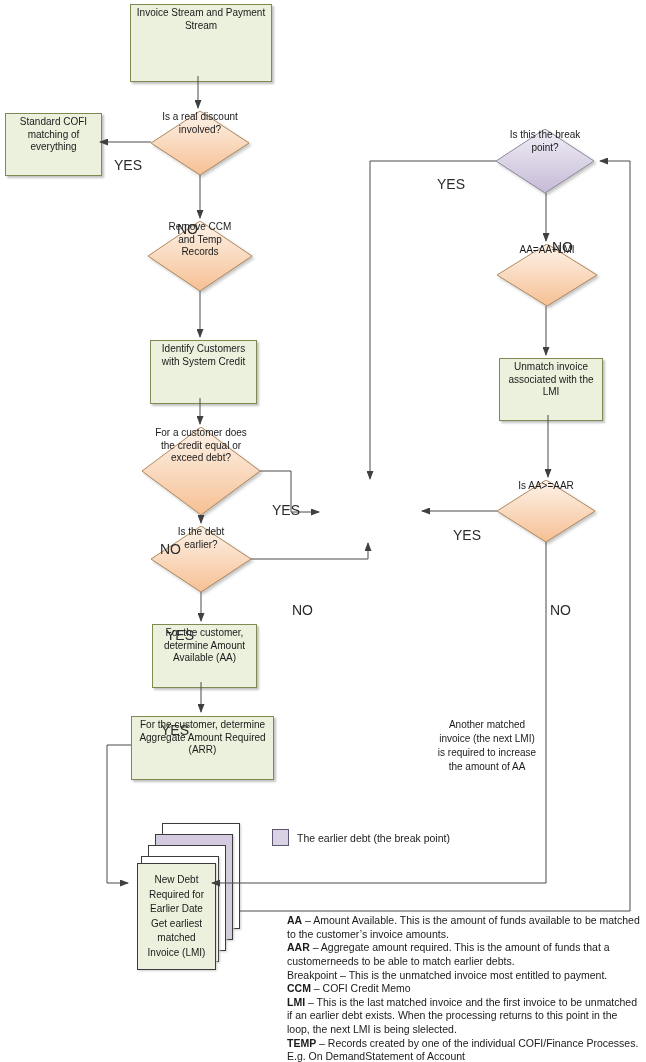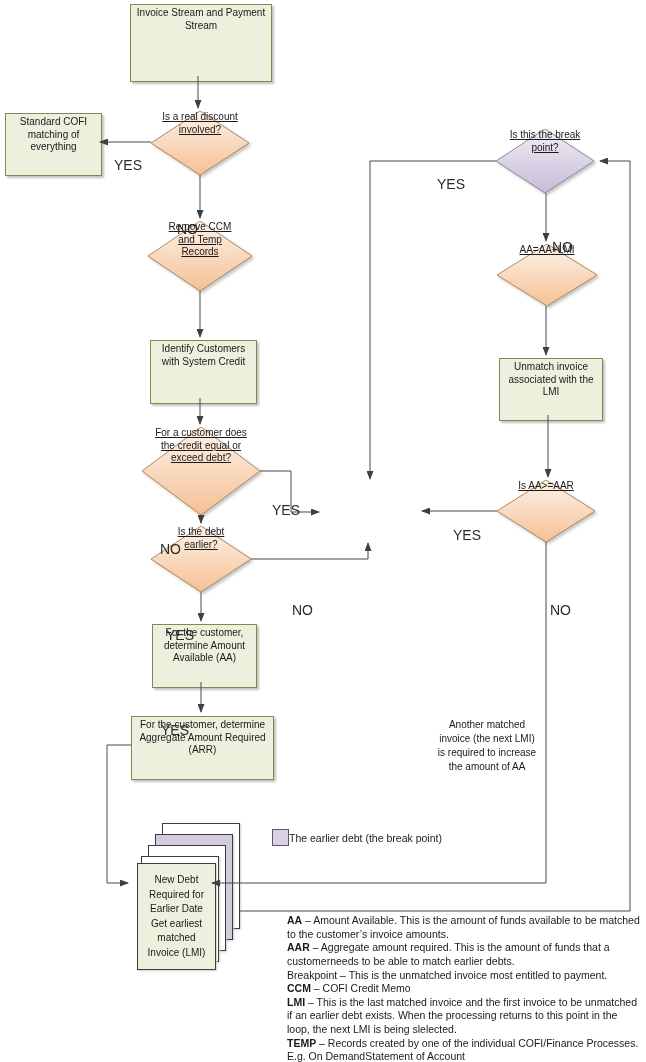--- a/index.html
+++ b/index.html
@@ -6,29 +6,29 @@
   .canvas{position:relative;width:646px;height:1062px;background:#fff;
           font-family:"Liberation Sans",sans-serif;color:#1a1a1a;overflow:hidden;}
   .wires{position:absolute;left:0;top:0;width:646px;height:1062px;z-index:6;pointer-events:none;}
   .node{position:absolute;display:flex;justify-content:center;
         text-align:center;font-size:10px;line-height:1.25;z-index:3;}
   .box{border:1px solid #7d8b52;background:#ebf1dd;box-shadow:2px 2px 2px #c2c2c2;padding:2px;}
   .blue{background:linear-gradient(#eaf1f8,#cddeee);border-color:#6b8cb4;}
   .diamond{background:transparent;z-index:4;}
   .diamond > svg{position:absolute;left:0;top:0;width:100%;height:100%;
                  filter:drop-shadow(2px 2px 1.5px #c4c4c4);}
-  .diamond > span{position:relative;z-index:1;text-decoration:underline;}
+  .diamond > span{position:relative;z-index:1;}
   .card{position:absolute;border:1px solid #3c3c3c;background:#fff;box-shadow:1px 1px 2px #cfcfcf;}
   .card.purple{background:#d4cbe0;}
   .card.front{background:#ebf1dd;display:flex;align-items:center;justify-content:center;
               text-align:center;font-size:10px;line-height:1.45;z-index:5;}
   .pre{white-space:pre-line;}
   .edge-label{position:absolute;font-size:14px;color:#2b2b2b;z-index:7;margin-top:36px;}
   .annotation{position:absolute;font-size:10px;line-height:1.4;text-align:center;z-index:3;}
-  .legend{position:absolute;display:flex;align-items:center;z-index:3;font-size:10.5px;}
+  .legend{position:absolute;display:flex;align-items:center;gap:8px;z-index:3;font-size:10.5px;}
   .legend .swatch{width:15px;height:15px;border:1px solid #5c5470;background:#d9d2e4;}
   .footer{position:absolute;left:287px;top:914px;width:356px;font-size:10.5px;line-height:1.3;z-index:3;}
   .footer p{margin:0;}
 </style>
 </head>
 <body>
 
 <div class="canvas">
 
   <svg class="wires">

